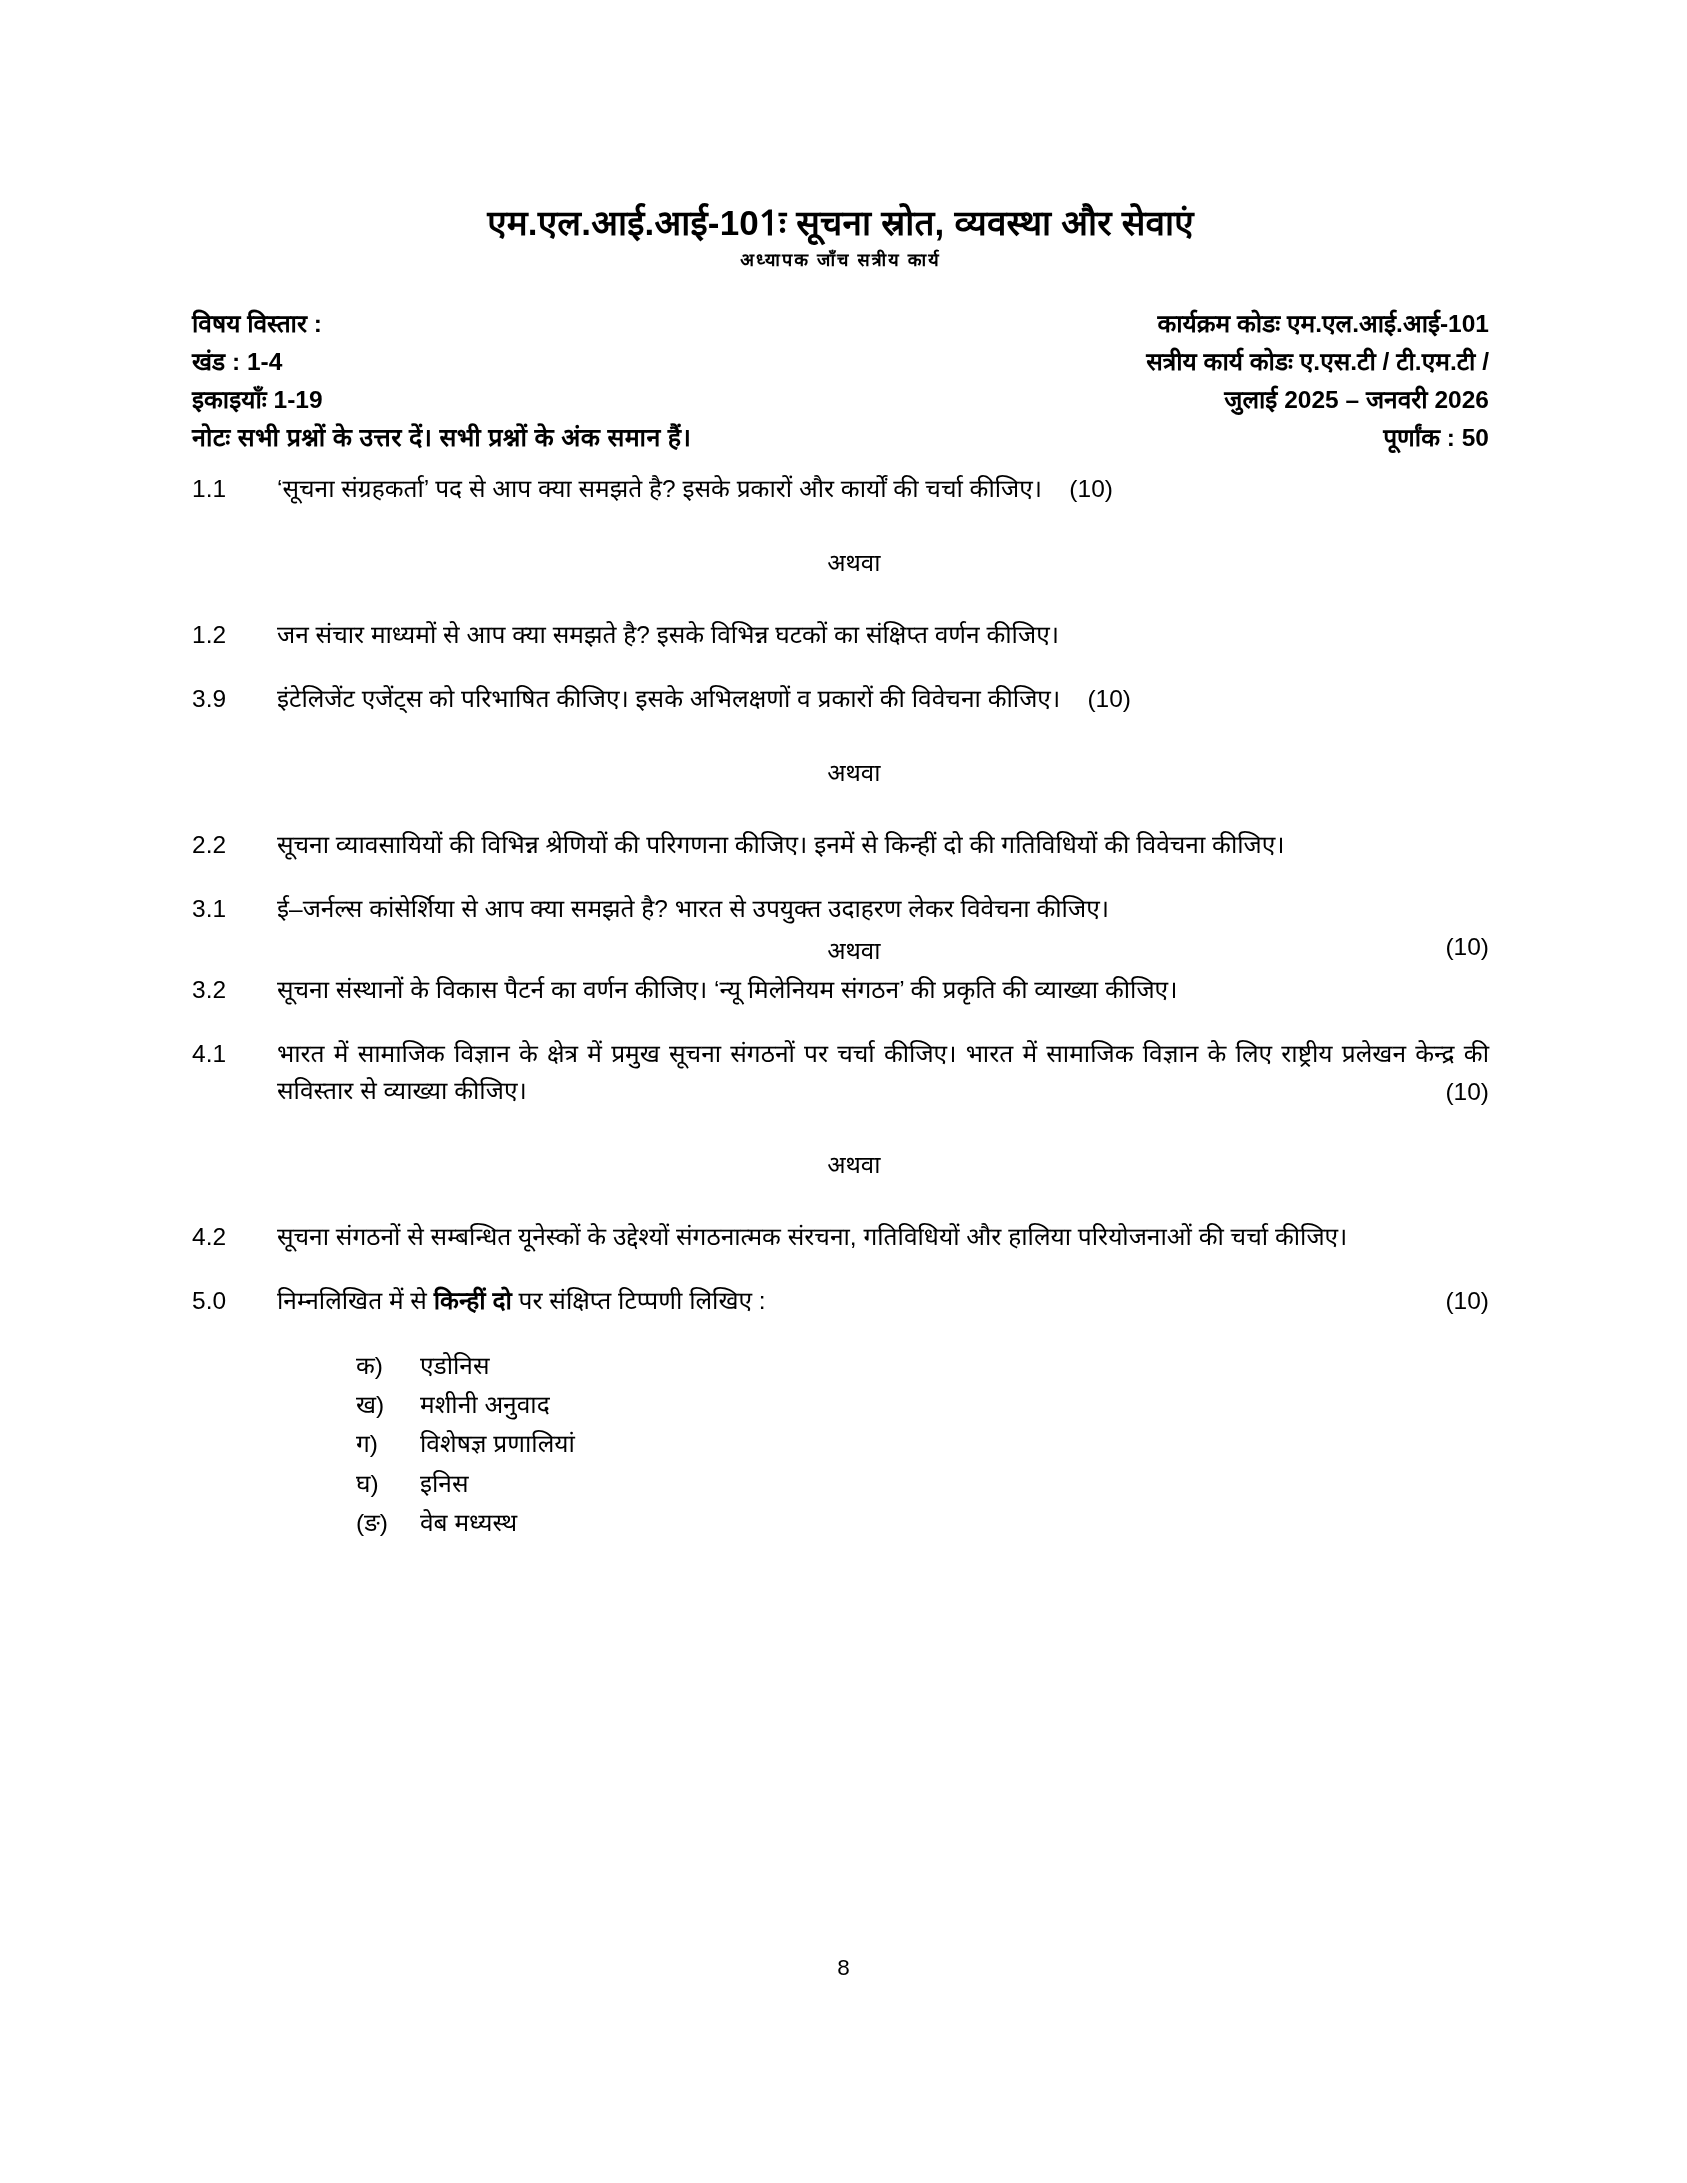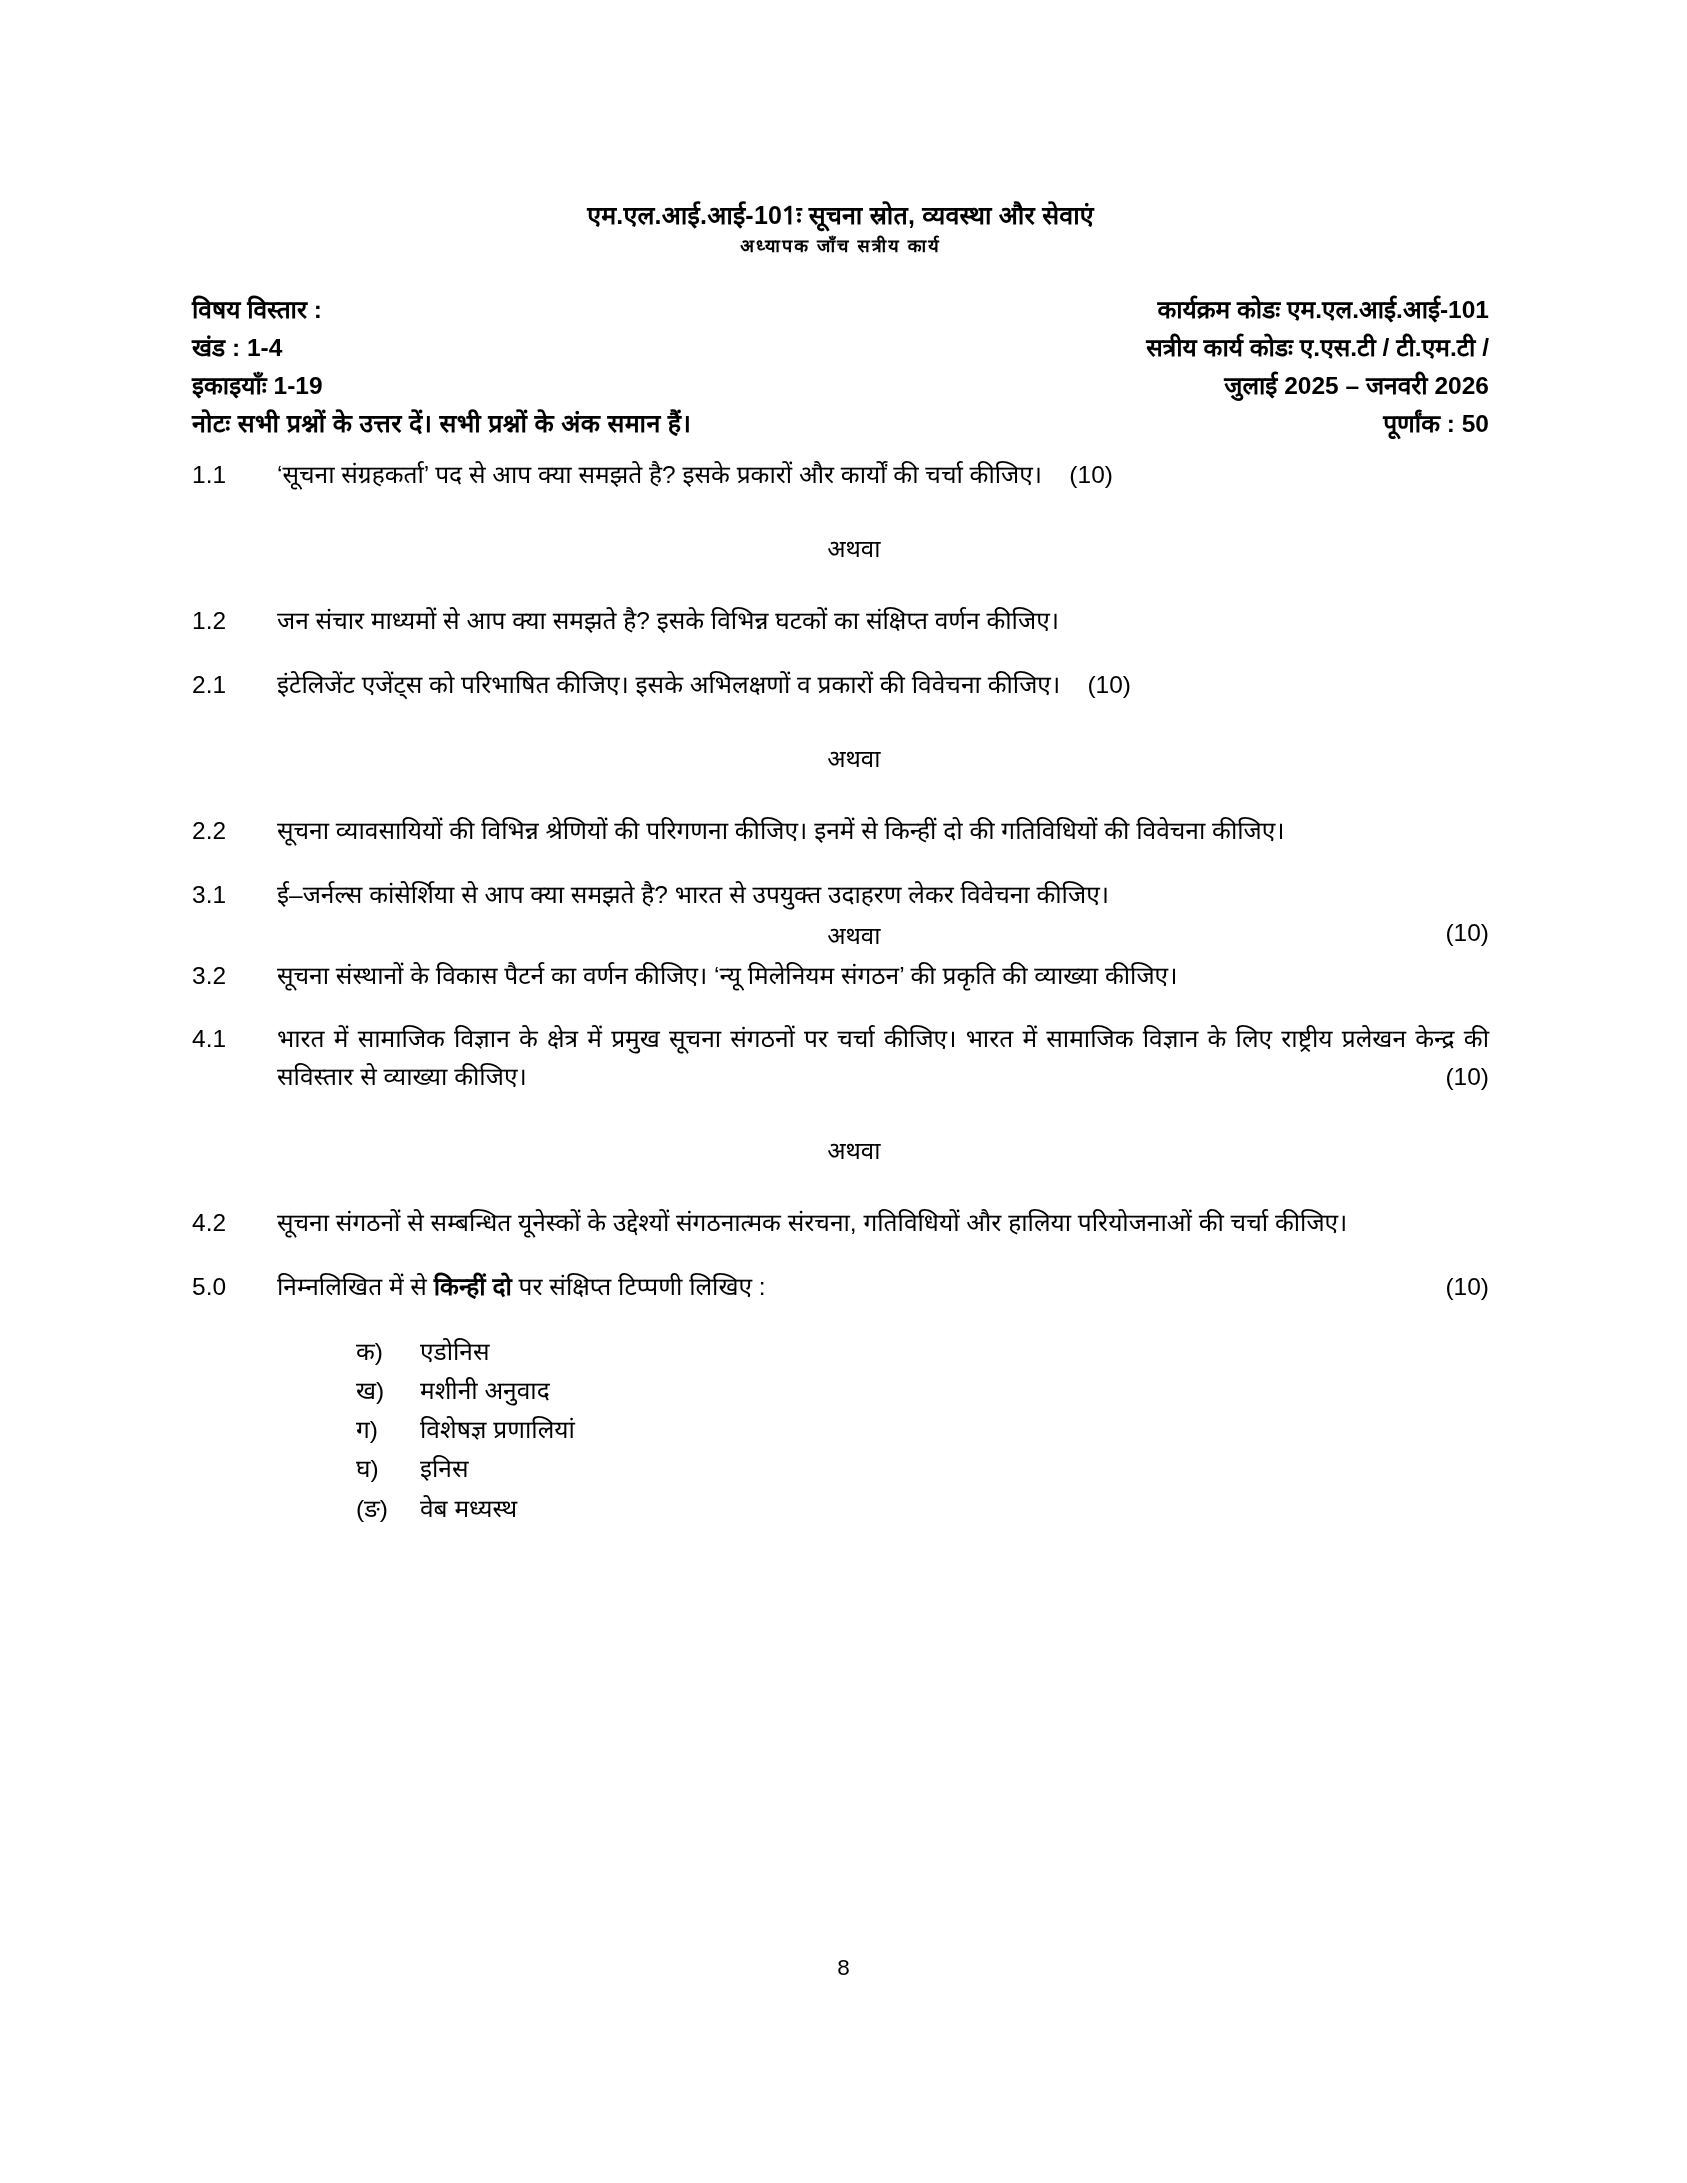--- a/index.html
+++ b/index.html
@@ -29,21 +29,21 @@
   }
 
   
   .title-block {
     margin-top: 198px;
     text-align: center;
     font-weight: bold;
     line-height: 1.42;
   }
   .title-line {
-    font-size: 25px;
+    font-size: 35px;
     letter-spacing: 0.2px;
   }
   .title-line-2 {
     font-size: 18px;
     letter-spacing: 2px;
   }
 
   
   .meta {
     margin-top: 32px;
@@ -201,21 +201,21 @@
       <div class="q">
         <div class="q-num">1.2</div>
         <div class="q-body">
           <span class="q-text nojust">जन संचार माध्यमों से आप क्या समझते है? इसके विभिन्न घटकों का संक्षिप्त वर्णन कीजिए।</span>
         </div>
       </div>
 
       <div class="spacer-md"></div>
 
       <div class="q">
-        <div class="q-num">2.1</div>
+        <div class="q-num">3.9</div>
         <div class="q-body">
           <span class="q-text">इंटेलिजेंट एजेंट्स को परिभाषित कीजिए। इसके अभिलक्षणों व प्रकारों की विवेचना कीजिए।</span><span>&nbsp;&nbsp;&nbsp;&nbsp;</span><span class="q-marks-inline">(10)</span>
         </div>
       </div>
 
       <div class="spacer-lg"></div>
       <div class="athwa">अथवा</div>
       <div class="spacer-lg"></div>
 
       <div class="q">

